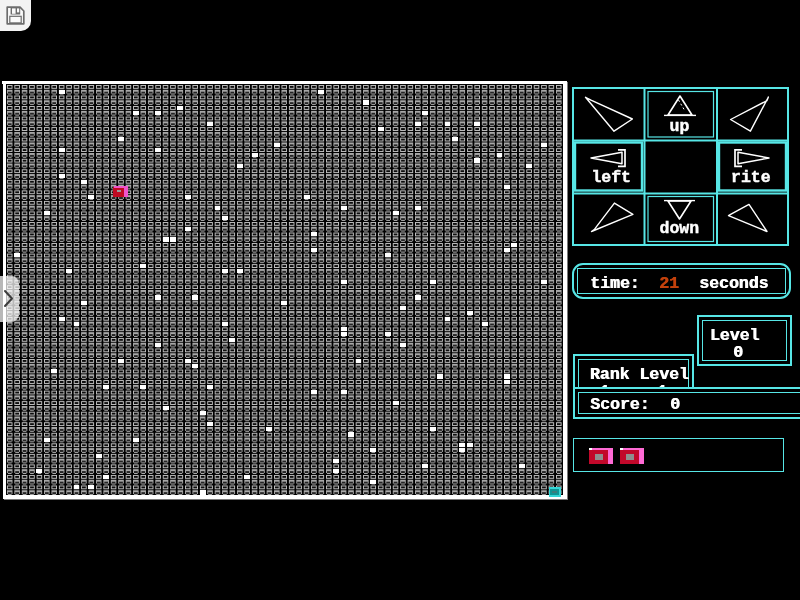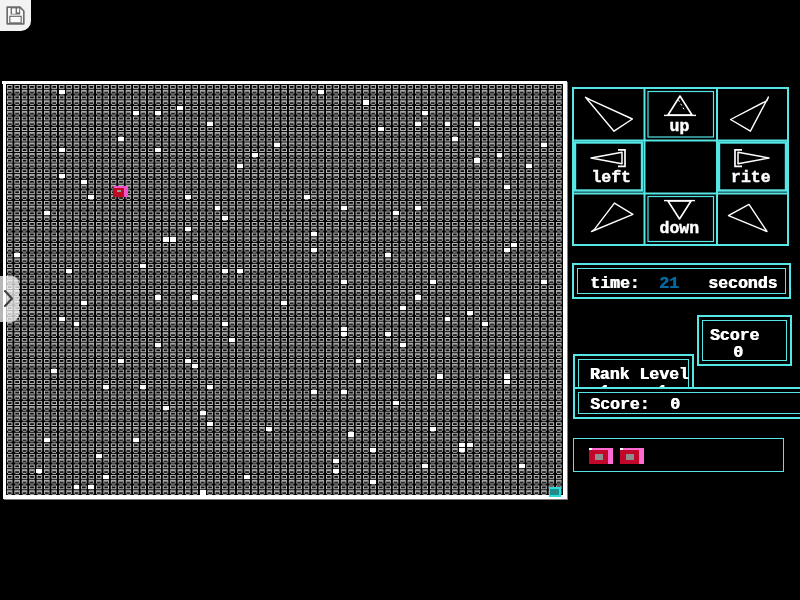--- a/index.html
+++ b/index.html
@@ -216,44 +216,44 @@
 
 <text x="19.4" y="94.8" font-family="Liberation Mono" font-weight="bold" font-size="16.5" fill="#fff" stroke="#fff" stroke-width="0.45">left</text>
 
 <path d="M197,71 L166,65.2 L166,76.8 Z" fill="#000" stroke="#fff" stroke-width="1.5" stroke-linejoin="round"></path>
 <path d="M170,62.8 h-7 v16.6 h7" fill="none" stroke="#fff" stroke-width="1.7"></path>
 
 <text x="159" y="94.8" font-family="Liberation Mono" font-weight="bold" font-size="16.5" fill="#fff" stroke="#fff" stroke-width="0.45">rite</text>
 </svg>
 </div>
 
-<div class="cbox" style="left:572px;top:263px;width:215px;height:32px;">
+<div class="cbox" style="left:572px;top:263px;width:215px;height:32px;border-radius:11px;">
 <div class="inner"></div>
 
 <span class="t" style="left:16px;top:11px;">time:</span>
 
-<span class="t" style="left:85px;top:11px;color:#0369a1;font-family:Liberation Mono, monospace;">21</span>
-
-<span class="t" style="left:134px;top:11px;">seconds</span>
+<span class="t" style="left:85px;top:11px;color:#c2410c;font-family:Liberation Mono, monospace;">21</span>
+
+<span class="t" style="left:125px;top:11px;">seconds</span>
 </div>
 
 <div class="cbox" style="left:573px;top:315px;width:117px;height:47px;margin-top:39px;">
 <div class="inner"></div>
 
 <span class="t" style="left:14.7px;top:10.5px;">Rank Level</span>
 
 <span class="t" style="left:24.5px;top:28px;">1</span>
 
 <span class="t" style="left:82px;top:28px;">1</span>
 </div>
 
 <div class="cbox" style="left:697px;top:315px;width:91px;height:47px;">
 <div class="inner"></div>
 
-<span class="t" style="left:10.7px;top:10.5px;">Score</span>
+<span class="t" style="left:10.7px;top:10.5px;">Level</span>
 
 <span class="t" style="left:34px;top:28px;">0</span>
 </div>
 
 <div class="cbox" style="left:573px;top:387px;width:215px;height:28px;padding-left:44px;">
 <div class="inner"></div>
 
 <span class="t" style="left:15px;top:8px;">Score:</span>
 
 <span class="t" style="left:95px;top:8px;">0</span>

